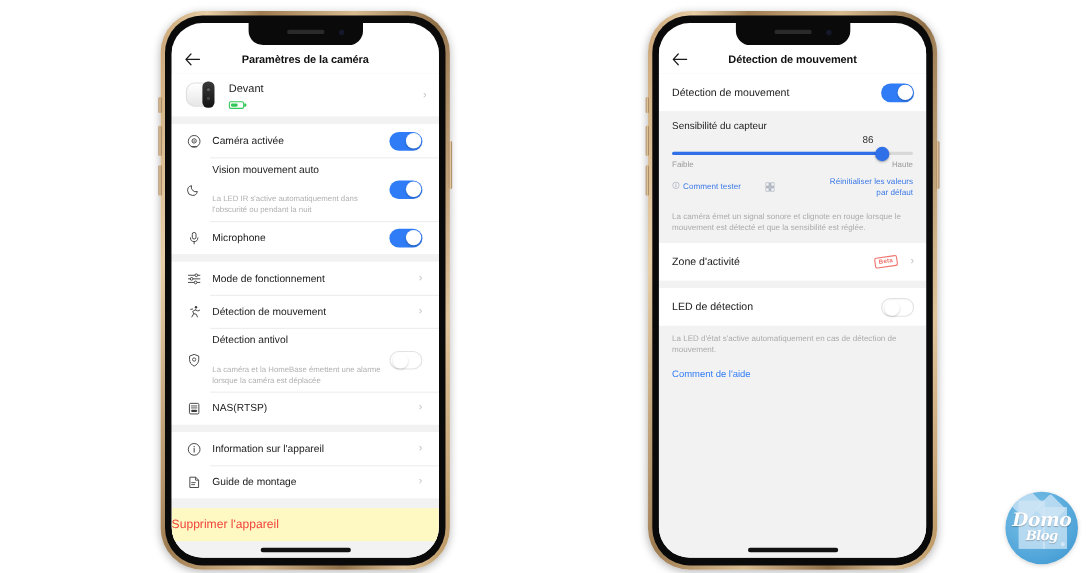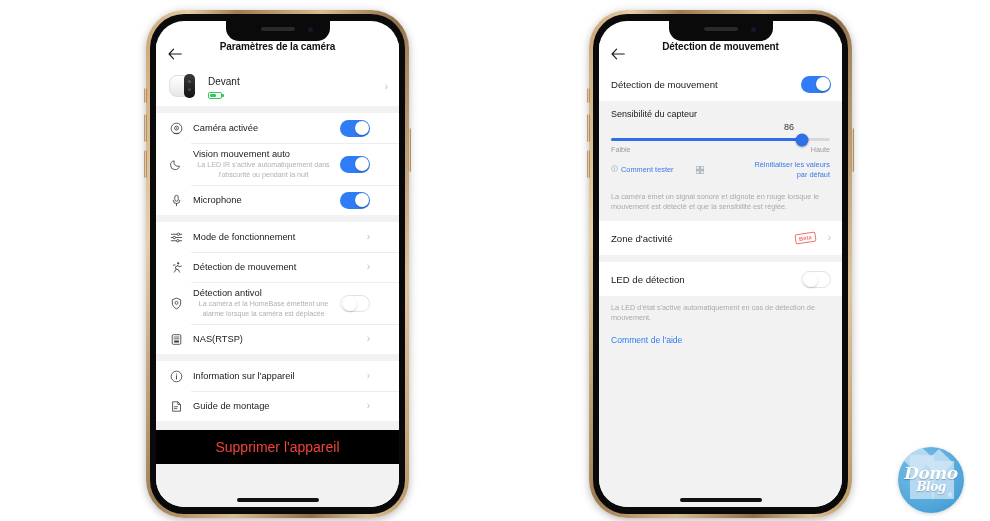--- a/index.html
+++ b/index.html
@@ -81,21 +81,21 @@
   .batt{
     width:15px;height:7.5px;border:1px solid #000;border-radius:2px;position:relative;
     box-sizing:border-box;
   }
   .batt::after{content:"";position:absolute;right:-2.5px;top:2px;width:1.5px;height:3px;background:#000;border-radius:0 1px 1px 0;}
   .batt i{position:absolute;left:1px;top:1px;bottom:1px;width:11px;background:#000;border-radius:1px;display:block;}
 
   
   .navbar{
     position:relative;height:26px;
-    display:flex;align-items:flex-start;
+    display:flex;align-items:center;
     background:#fff;
     border-bottom:0;
   }
   .nav-back{
     position:absolute;left:11px;top:50%;transform:translateY(-50%);
     width:16px;height:16px;display:flex;align-items:center;justify-content:center;
     font-size:14px;color:#1a1a1a;line-height:1;
   }
   .nav-title{
     width:100%;text-align:center;font-size:10px;font-weight:bold;color:#111;
@@ -107,35 +107,35 @@
     position:absolute;left:0;right:0;top:46px;bottom:0;
     background:#f2f2f2;
     overflow:hidden;
   }
   .group{background:#fff;}
   .gap{height:7px;background:#f2f2f2;}
   .gap.tall{height:9px;}
 
   .row{
     display:flex;align-items:center;
-    padding:0 29px 0 12px;
+    padding:0 15px 0 12px;
     min-height:30px;
     background:#fff;
     position:relative;
   }
   .row + .row::before{
     content:"";position:absolute;left:35px;right:0;top:0;height:1px;background:#ededed;
   }
   .row .ico{
     width:17px;min-width:17px;display:flex;align-items:center;justify-content:center;
     color:#3c3c3c;margin-right:8px;
   }
   .row .txt{flex:1;min-width:0;padding:5px 0;}
   .row .title{font-size:9.3px;color:#1a1a1a;line-height:13px;}
-  .row .sub{font-size:7.1px;color:#b0b0b0;line-height:9.5px;margin-top:0;text-align:center;}
+  .row .sub{font-size:7.1px;color:#b0b0b0;line-height:9.5px;margin-top:16px;}
   .chev{color:#c2c2c2;font-size:10px;margin-left:6px;line-height:1;}
 
   
   .toggle{
     width:30px;height:17px;border-radius:9px;position:relative;
     margin-left:6px;flex:none;
   }
   .toggle.on{background:#2f7cf6;}
   .toggle.off{background:#fff;border:1px solid #e2e2e2;box-sizing:border-box;}
   .toggle .knob{
@@ -169,22 +169,22 @@
   .dev-meta{flex:1;}
   .dev-name{font-size:10px;color:#1a1a1a;font-weight:normal;line-height:13px;}
   .dev-batt{
     margin-top:4px;width:14px;height:7px;border:1px solid #34c759;border-radius:2px;
     position:relative;box-sizing:border-box;
   }
   .dev-batt::after{content:"";position:absolute;right:-2.5px;top:1.5px;width:1.5px;height:3px;background:#34c759;border-radius:0 1px 1px 0;}
   .dev-batt i{position:absolute;left:1px;top:1px;bottom:1px;width:6px;background:#34c759;border-radius:1px;display:block;}
 
   .danger-row{
-    background:#000000;text-align:center;padding:9px 0;
-    font-size:14px;color:#f2433a;
+    background:#fef9c3;text-align:left;padding:9px 0;
+    font-size:11px;color:#f2433a;
   }
 
   
   .sec-label{
     background:#f2f2f2;padding:8px 12px 3px;font-size:9px;color:#1a1a1a;
   }
   .slider-card{background:#f2f2f2;padding:0 12px 6px;}
   .slider-val{text-align:right;font-size:9px;color:#333;padding-right:36px;line-height:11px;}
   .slider-track{
     position:relative;height:3px;background:#d8d8d8;border-radius:2px;margin:5px 0 4px;
@@ -211,21 +211,21 @@
     margin-right:6px;letter-spacing:.2px;font-weight:bold;
   }
   .link-row{
     background:#f2f2f2;padding:3px 12px 0;font-size:8.6px;color:#2f7cf6;
   }
   .big-row{padding:0 11px 0 12px;min-height:34px;}
   .big-row .title{font-size:9.6px;}
 
   
   .logo{
-    position:absolute;right:26px;bottom:8px;width:66px;height:66px;
+    position:absolute;right:10px;bottom:8px;width:66px;height:66px;
     border-radius:50%;
     background:radial-gradient(circle at 38% 32%,#7ec2e8,#4da3d8 70%,#3d93cc 100%);
     overflow:hidden;
     box-shadow:0 1px 4px rgba(0,0,0,.18);
   }
   .logo .house{
     position:absolute;background:#cfe6f5;opacity:.75;
   }
   .logo .h1{left:12px;top:8px;width:24px;height:44px;}
   .logo .h1r{

